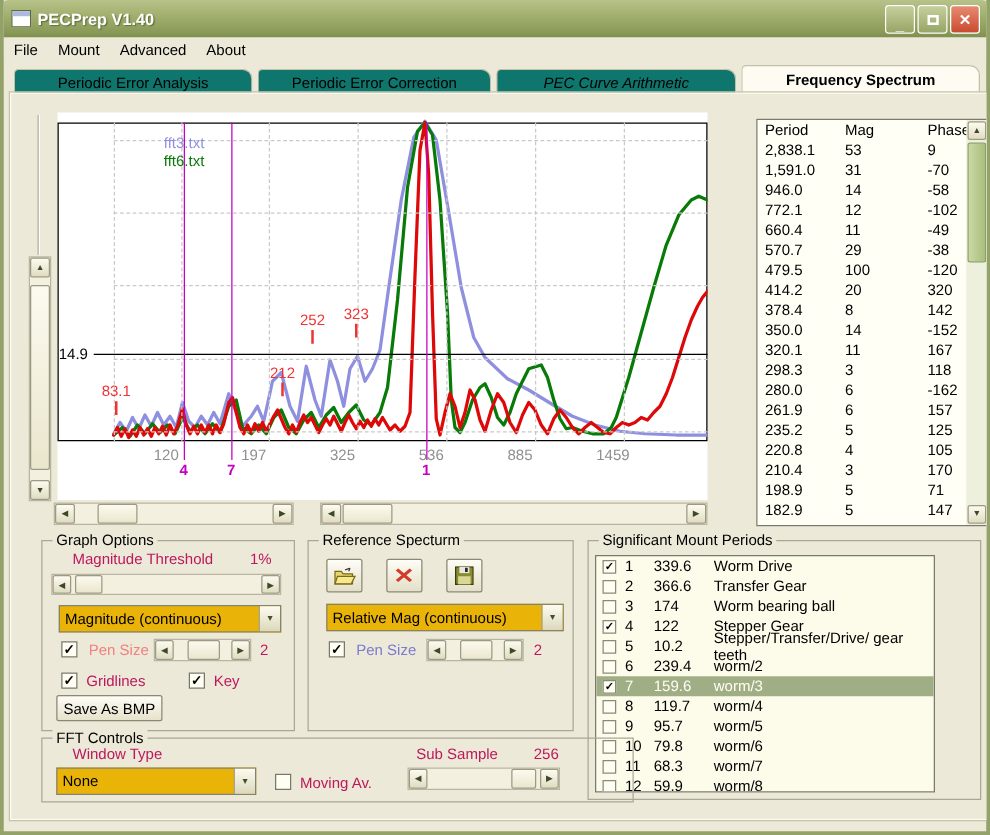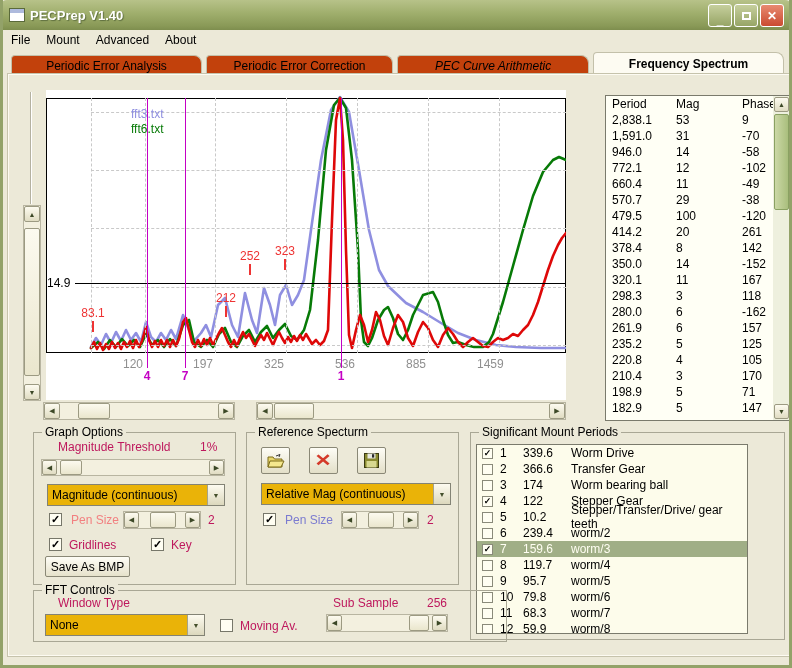--- a/index.html
+++ b/index.html
@@ -17,21 +17,21 @@
   .tb-btn{width:24px;height:23px;border-radius:3px;border:1px solid #fff;
     background:linear-gradient(to bottom,#c6cf9d,#97a566);color:#fff;font-size:12px;font-weight:bold;
     display:flex;align-items:center;justify-content:center;}
   .tb-close{background:linear-gradient(to bottom,#e88a71,#ca4b31);}
   .tb-min span{position:relative;top:4px;font-weight:bold;}
   .tb-max span{display:block;width:9px;height:8px;border:2px solid #fff;}
   
   .menubar{position:absolute;left:0;top:30px;width:100%;height:19px;background:#ece9d8;display:flex;align-items:center;font-size:12px;}
   .menu-item{padding:2px 8px;color:#000;}
   
-  .tab{position:absolute;top:55px;height:20px;background:#c2410c;border:1px solid #c3c0aa;border-bottom:none;
+  .tab{position:absolute;top:55px;height:20px;background:#0f766e;border:1px solid #c3c0aa;border-bottom:none;
     border-radius:4px 8px 0 0;display:flex;align-items:center;justify-content:center;font-size:12px;color:#000;}
   .tab.active{top:52px;height:23px;background:#fdfbf2;font-weight:bold;}
   .page{position:absolute;left:5px;top:74px;width:782px;height:582px;background:#ece9d8;
     border:1px solid #fdfbf2;outline:1px solid #c6c3ac;}
   
   .groupbox{position:absolute;border:1px solid #a9a795;}
   .groupbox .gb-title{position:absolute;top:-8px;left:8px;background:#ece9d8;padding:0 3px;font-size:12px;color:#000;}
   .label{position:absolute;font-size:12px;color:#be185d;white-space:nowrap;}
   .dropdown{position:absolute;background:#eab308;border:1px solid #838375;display:flex;align-items:center;font-size:12px;}
   .dropdown .dd-text{flex:1;padding-left:4px;white-space:nowrap;overflow:hidden;}
@@ -179,21 +179,21 @@
         <span>-38</span>
       </div>
       <div class="tbl-row">
         <span>479.5</span>
         <span>100</span>
         <span>-120</span>
       </div>
       <div class="tbl-row">
         <span>414.2</span>
         <span>20</span>
-        <span>261</span>
+        <span>320</span>
       </div>
       <div class="tbl-row">
         <span>378.4</span>
         <span>8</span>
         <span>142</span>
       </div>
       <div class="tbl-row">
         <span>350.0</span>
         <span>14</span>
         <span>-152</span>

